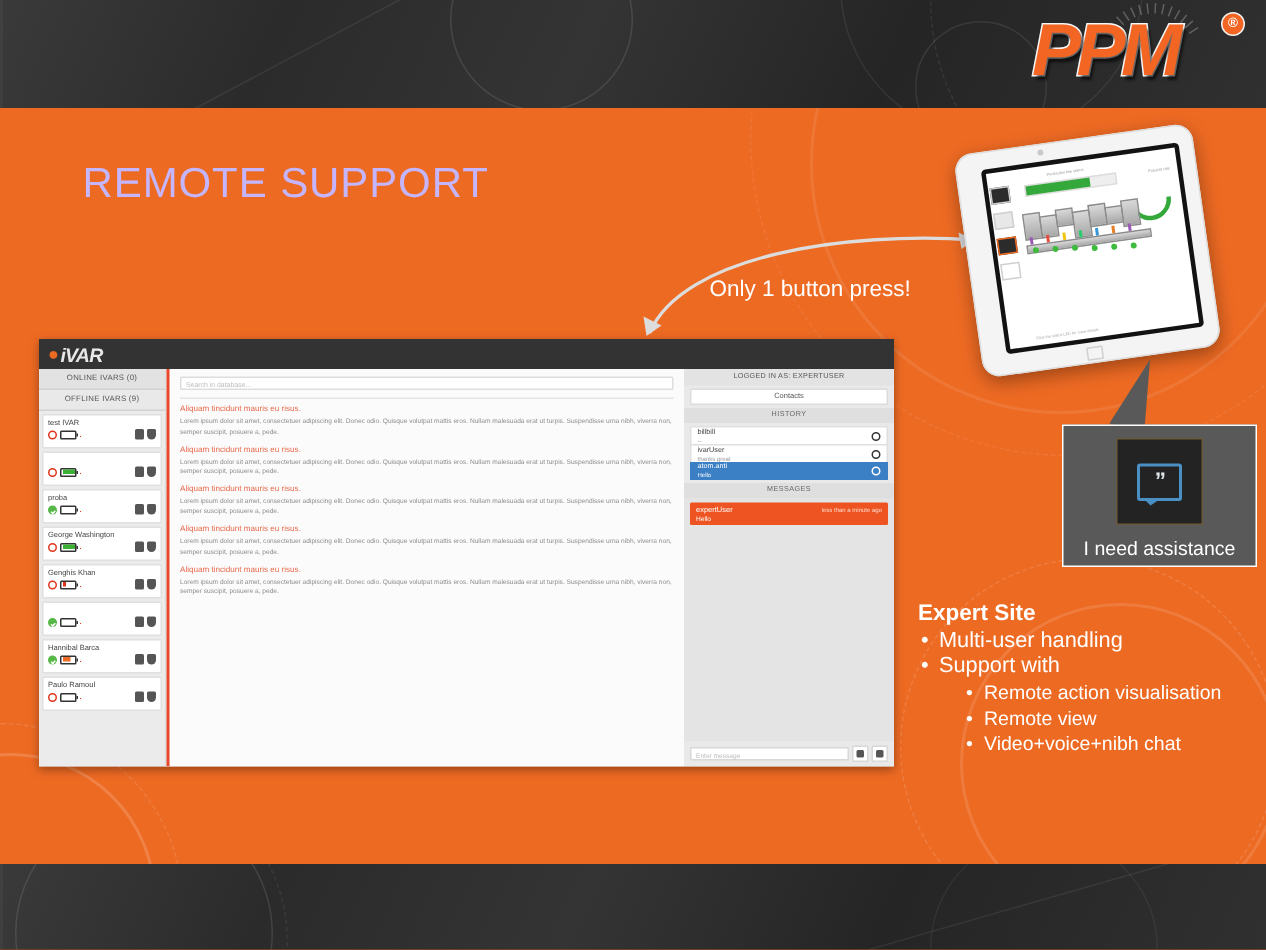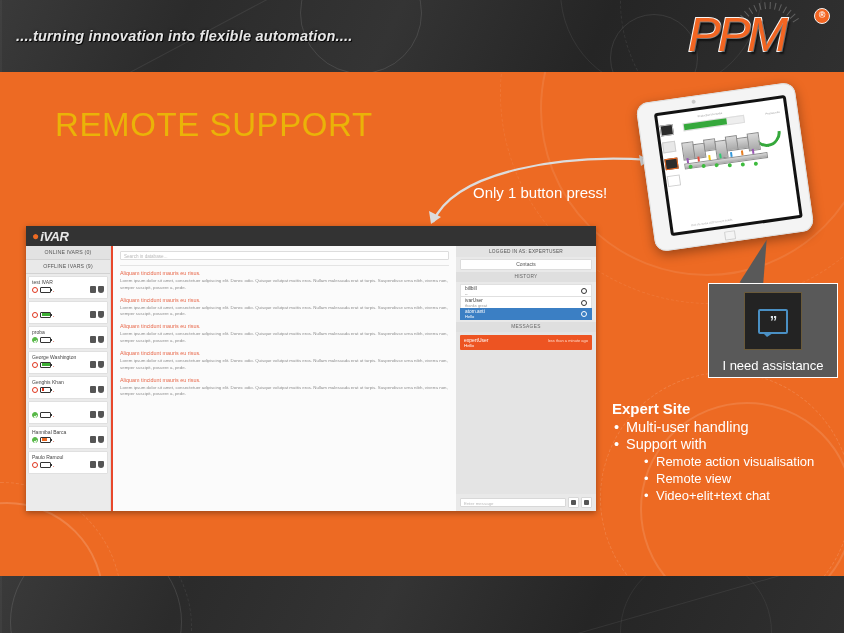--- a/index.html
+++ b/index.html
@@ -37,21 +37,21 @@
     position:absolute;left:16px;top:28px;
     font-style:italic;font-weight:bold;font-size:14.5px;
     color:#e6e6e6;letter-spacing:.2px;
     text-shadow:1px 1px 0 rgba(0,0,0,.85), 0 0 3px rgba(0,0,0,.6);
   }
 
   
   .ppm-logo{position:absolute;right:16px;top:6px;width:140px;height:58px;}
   .ppm-text{
     position:absolute;left:0;top:0;
-    font-size:49px;font-weight:normal;font-style:italic;
+    font-size:49px;font-weight:bold;font-style:italic;
     letter-spacing:-3px;
     color:#F26522;
     -webkit-text-stroke:2px #f7f7f7;
     paint-order:stroke fill;
     text-shadow:2px 3px 2px rgba(0,0,0,.6);
     text-align:center;
   }
   .ppm-r{
     position:absolute;right:-2px;top:2px;
     width:14px;height:14px;border-radius:50%;
@@ -70,21 +70,21 @@
   .orange .deco{position:absolute;border:2px solid rgba(255,255,255,.12);border-radius:50%;}
   .orange .d1{width:210px;height:210px;left:640px;top:330px;}
   .orange .d2{width:250px;height:250px;left:600px;top:300px;border-style:dashed;border-width:1.5px;border-color:rgba(255,255,255,.14);}
   .orange .d3{width:330px;height:330px;left:540px;top:-130px;border-color:rgba(255,255,255,.09);}
   .orange .d4{width:420px;height:420px;left:500px;top:-190px;border-style:dashed;border-width:1.5px;border-color:rgba(255,255,255,.08);}
   .orange .d5{width:190px;height:190px;left:-90px;top:430px;border-color:rgba(255,255,255,.16);}
   .orange .d6{width:240px;height:240px;left:-120px;top:410px;border-style:dashed;border-width:1.5px;border-color:rgba(255,255,255,.12);}
 
   .title{
     position:absolute;left:55px;top:106px;
-    font-size:33px;color:#eab308;letter-spacing:.6px;font-weight:normal;
+    font-size:28px;color:#c4b5fd;letter-spacing:.6px;font-weight:normal;
   }
 
   
   .callout-wrap{position:absolute;left:415px;top:152px;width:250px;height:90px;}
   .callout-text{
     position:absolute;left:58px;top:32px;
     font-size:15px;color:#ffffff;
   }
 
   
@@ -240,21 +240,20 @@
 <body>
 
 <div class="slide">
 
   <div class="band band-top">
     <div class="arc a1"></div>
     <div class="arc2 a2"></div>
     <div class="arc a3"></div>
     <div class="arc2 a4"></div>
     <div class="diag"></div>
-    <div class="tagline">....turning innovation into flexible automation....</div>
     <div class="ppm-logo">
       <div class="logo-dial" id="dial">
           <i style="left: 60px; top: 0px; transform: rotate(-60deg);"></i>
           <i style="left: 60px; top: 0px; transform: rotate(-51deg);"></i>
           <i style="left: 60px; top: 0px; transform: rotate(-42deg);"></i>
           <i style="left: 60px; top: 0px; transform: rotate(-33deg);"></i>
           <i style="left: 60px; top: 0px; transform: rotate(-24deg);"></i>
           <i style="left: 60px; top: 0px; transform: rotate(-15deg);"></i>
           <i style="left: 60px; top: 0px; transform: rotate(-6deg);"></i>
           <i style="left: 60px; top: 0px; transform: rotate(3deg);"></i>
@@ -555,21 +554,21 @@
 
   <div class="bullets">
     <div class="b-title">Expert Site</div>
     <div id="b-l1">
         <div class="b-l1">Multi-user handling</div>
         <div class="b-l1">Support with</div>
       </div>
     <div id="b-l2">
         <div class="b-l2">Remote action visualisation</div>
         <div class="b-l2">Remote view</div>
-        <div class="b-l2">Video+elit+text chat</div>
+        <div class="b-l2">Video+voice+nibh chat</div>
       </div>
   </div>
 
   <div class="band band-bottom">
     <div class="arc b1"></div>
     <div class="arc2 b2"></div>
     <div class="arc b3"></div>
     <div class="bdiag"></div>
   </div>
 

